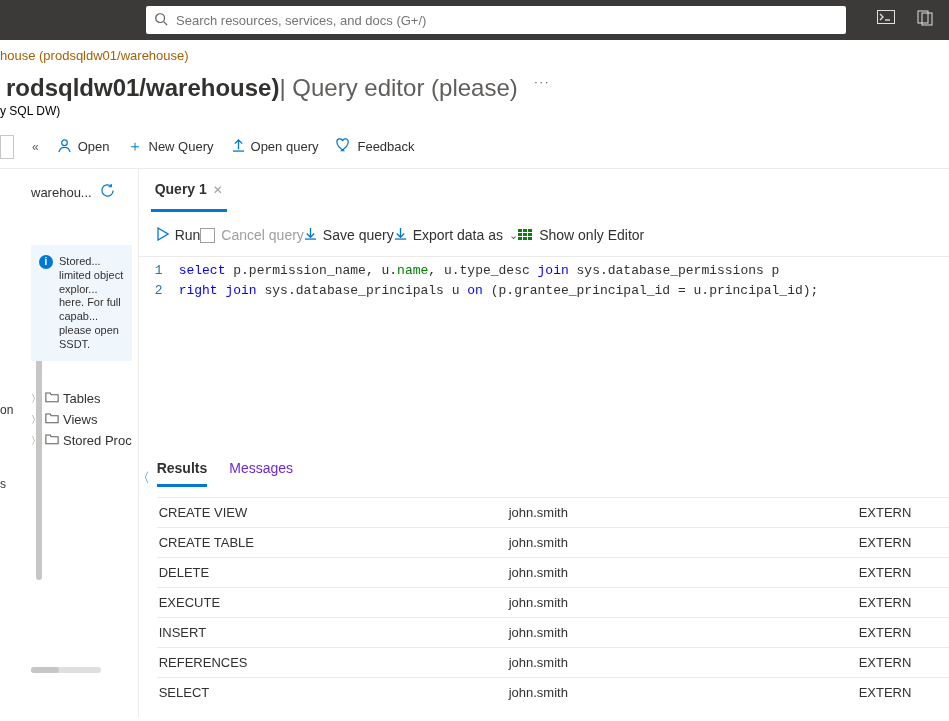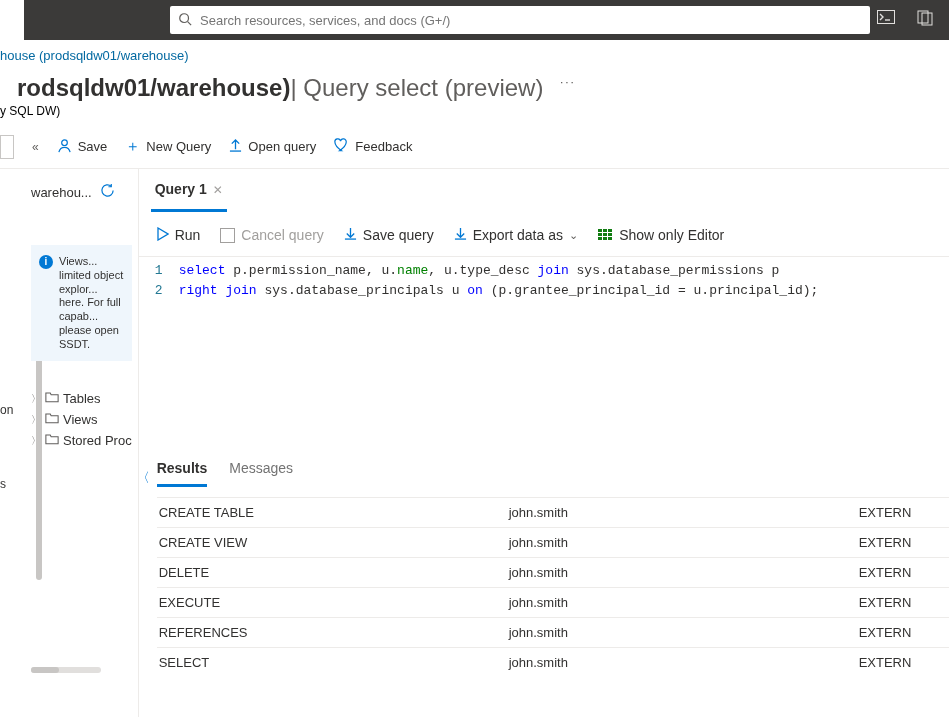--- a/index.html
+++ b/index.html
@@ -11,21 +11,20 @@
     background: #fff;
     height: 721px; width: 949px;
     overflow: hidden;
   }
   .topbar {
     background: #3b3a39;
     height: 40px;
     display: flex;
     align-items: center;
     padding: 0 14px;
-    margin-left: 24px;
   }
   .searchwrap {
     margin-left: 132px;
     flex: 0 0 700px;
     position: relative;
   }
   .searchwrap input {
     width: 100%;
     height: 28px;
     background: #fff;
@@ -40,25 +39,25 @@
     color: #605e5c; font-size: 14px;
   }
   .topicons { margin-left: auto; display: flex; gap: 22px; color: #e1dfdd; }
   .topicons span { font-size: 16px; }
 
   .crumb {
     height: 30px;
     padding: 8px 0 0 0;
     font-size: 13px;
   }
-  .crumb a { color: #0369a1; text-decoration: none; }
+  .crumb a { color: #a16207; text-decoration: none; }
 
   .titlebar {
     display: flex; align-items: flex-start;
-    padding: 4px 0 0 17px;
+    padding: 4px 0 0 6px;
   }
   .titlebar .t1 { font-size: 24px; font-weight: 600; }
   .titlebar .t2 { font-size: 24px; font-weight: 400; color: #605e5c; }
   .titlebar .dots { margin-left: 16px; color: #605e5c; letter-spacing: 1px; }
   .subtitle { font-size: 12px; color: #000000; padding: 2px 0 0 0; }
 
   .cmdbar {
     display: flex; align-items: center; gap: 18px;
     height: 42px;
     padding-left: 0;
@@ -157,21 +156,21 @@
     gap: 4px;
   }
   .qtab {
     font-size: 14px; font-weight: 600;
     padding: 4px 4px 12px 4px;
     border-bottom: 3px solid #0078d4;
   }
   .qtab .close { font-weight: 400; color: #a19f9d; margin-left: 2px; font-size: 12px; }
 
   .qtoolbar {
-    display: flex; align-items: center; gap: 20px;
+    display: flex; align-items: center; 
     padding: 14px 0 12px 18px;
     flex-wrap: wrap;
   }
   .qtoolbar .tbtn { display: flex; align-items: center; gap: 6px; cursor: pointer; font-size: 14px; }
   .qtoolbar .tbtn .ti { color: #0078d4; font-size: 14px; }
   .qtoolbar .tbtn.disabled { color: #a19f9d; }
   .qtoolbar .chk {
     width: 15px; height: 15px; border: 1px solid #a19f9d;
   }
   .qtoolbar .grid {
@@ -206,21 +205,21 @@
   .code { padding: 4px 0 0 6px; white-space: pre; }
   .kw { color: #0000ff; }
   .nm { color: #008000; }
 
   .resultsarea { flex: 1; overflow: hidden; padding: 0 0 0 18px; }
   .rtabs { display: flex; gap: 22px; border-bottom: 0; margin-bottom: 10px; }
   .rtab {
     font-size: 14px; font-weight: 600; padding: 4px 0 8px 0; cursor: pointer;
   }
   .rtab.active { border-bottom: 3px solid #0078d4; }
-  .rtab.inactive { font-weight: 400; color: #737373; }
+  .rtab.inactive { font-weight: 400; color: #6d28d9; }
 
   table.res { width: 100%; border-collapse: collapse; font-size: 13px; }
   table.res td {
     border-top: 1px solid #edebe9;
     padding: 7px 8px 7px 2px;
     white-space: nowrap;
   }
   table.res td.c1 { width: 350px; }
   table.res td.c2 { width: 350px; }
   table.res td.c3 { text-align: left; }
@@ -255,36 +254,36 @@
     </span>
   </div>
 </div>
 
 <div class="crumb">
   <a href="#">house (prodsqldw01/warehouse)</a>
 </div>
 
 <div class="titlebar">
   <span class="t1">rodsqldw01/warehouse)</span>
-  <span class="t2"> | Query select (preview)</span>
+  <span class="t2"> | Query editor (please)</span>
   <span class="dots">···</span>
 </div>
 <div class="subtitle">y SQL DW)</div>
 
 <div class="cmdbar">
   <span class="box"></span>
   <span class="chev">«</span>
   <div class="cmditem">
     <span class="ci">
       <svg width="15" height="15" viewBox="0 0 16 16">
           <circle cx="8" cy="5" r="3" fill="none" stroke="#0078d4" stroke-width="1.3"></circle>
           <path d="M2 15c1-4 4-5 6-5s5 1 6 5" fill="none" stroke="#0078d4" stroke-width="1.3"></path>
         </svg>
     </span>
-    <span>Save</span>
+    <span>Open</span>
   </div>
   <div class="cmditem">
     <span class="ci">＋</span>
     <span>New Query</span>
   </div>
   <div class="cmditem">
     <span class="ci">
       <svg width="13" height="15" viewBox="0 0 14 16">
           <path d="M7 12V2M3 6l4-4 4 4" fill="none" stroke="#0078d4" stroke-width="1.4"></path>
           <line x1="1" y1="14" x2="13" y2="14" stroke="#0078d4" stroke-width="1.4"></line>
@@ -319,21 +318,21 @@
       <span class="spin">
         <svg width="15" height="15" viewBox="0 0 16 16">
             <path d="M14 8a6 6 0 11-2-4.5" fill="none" stroke="#0078d4" stroke-width="1.3"></path>
             <path d="M12 1v3h-3" fill="none" stroke="#0078d4" stroke-width="1.3"></path>
           </svg>
       </span>
     </div>
     <div class="infobox">
       <span class="ii">i</span>
       <div>
-        <div style="font-weight:400">Views...</div>
+        <div style="font-weight:400">Stored...</div>
         <div>limited object explor... here. For full capab... please open SSDT.</div>
       </div>
     </div>
     <div class="tree">
       <div class="node">
         <span class="ar">〉</span>
         <span class="fold">
           <svg width="14" height="12" viewBox="0 0 16 13">
               <path d="M1 2h5l1 2h8v8H1z" fill="none" stroke="#605e5c" stroke-width="1.2"></path>
             </svg>
@@ -420,36 +419,41 @@
     </div>
 
     <div class="resultsarea">
       <div class="rtabs">
         <div class="rtab active">Results</div>
         <div class="rtab inactive">Messages</div>
       </div>
       <table class="res">
         <tbody id="results-body">
             <tr>
+              <td class="c1">CREATE VIEW</td>
+              <td class="c2">john.smith</td>
+              <td class="c3">EXTERN</td>
+            </tr>
+            <tr>
               <td class="c1">CREATE TABLE</td>
               <td class="c2">john.smith</td>
               <td class="c3">EXTERN</td>
             </tr>
             <tr>
-              <td class="c1">CREATE VIEW</td>
-              <td class="c2">john.smith</td>
-              <td class="c3">EXTERN</td>
-            </tr>
-            <tr>
               <td class="c1">DELETE</td>
               <td class="c2">john.smith</td>
               <td class="c3">EXTERN</td>
             </tr>
             <tr>
               <td class="c1">EXECUTE</td>
+              <td class="c2">john.smith</td>
+              <td class="c3">EXTERN</td>
+            </tr>
+            <tr>
+              <td class="c1">INSERT</td>
               <td class="c2">john.smith</td>
               <td class="c3">EXTERN</td>
             </tr>
             <tr>
               <td class="c1">REFERENCES</td>
               <td class="c2">john.smith</td>
               <td class="c3">EXTERN</td>
             </tr>
             <tr>
               <td class="c1">SELECT</td>

